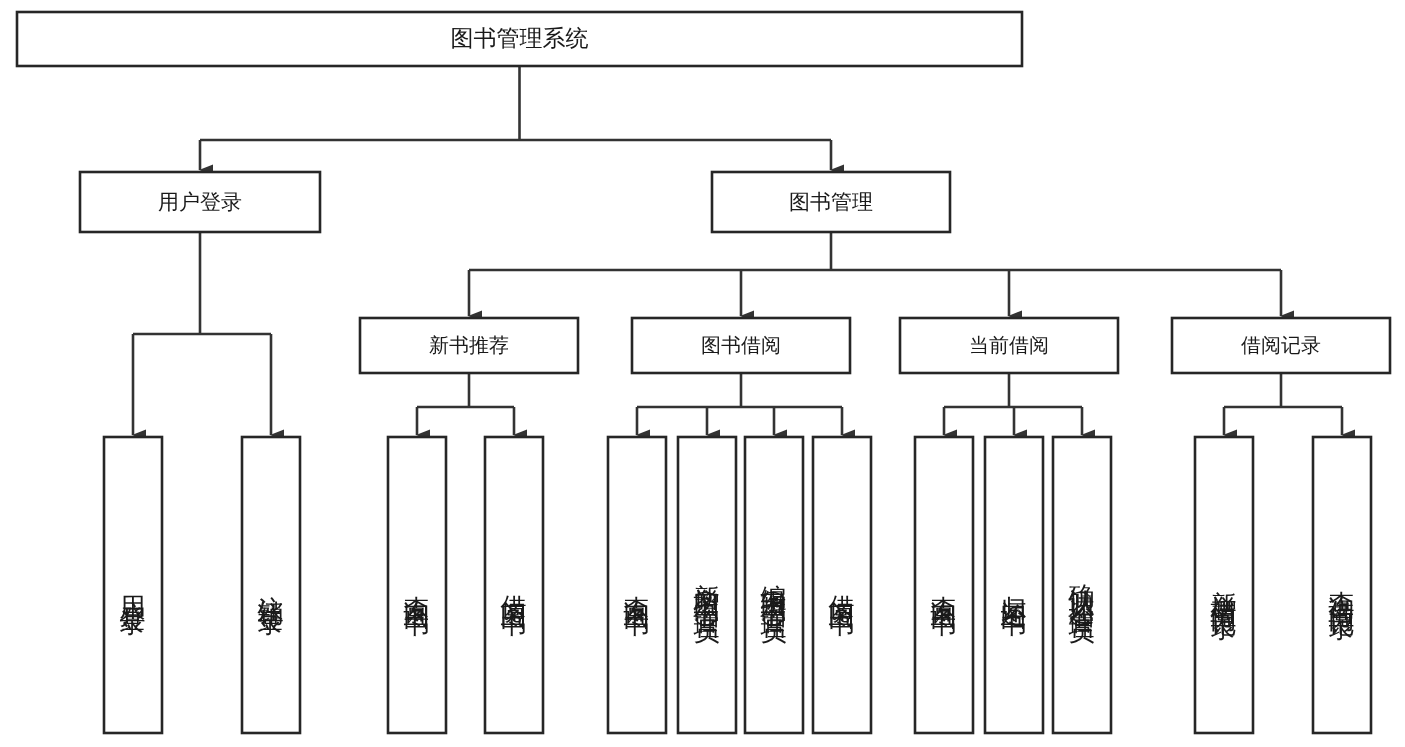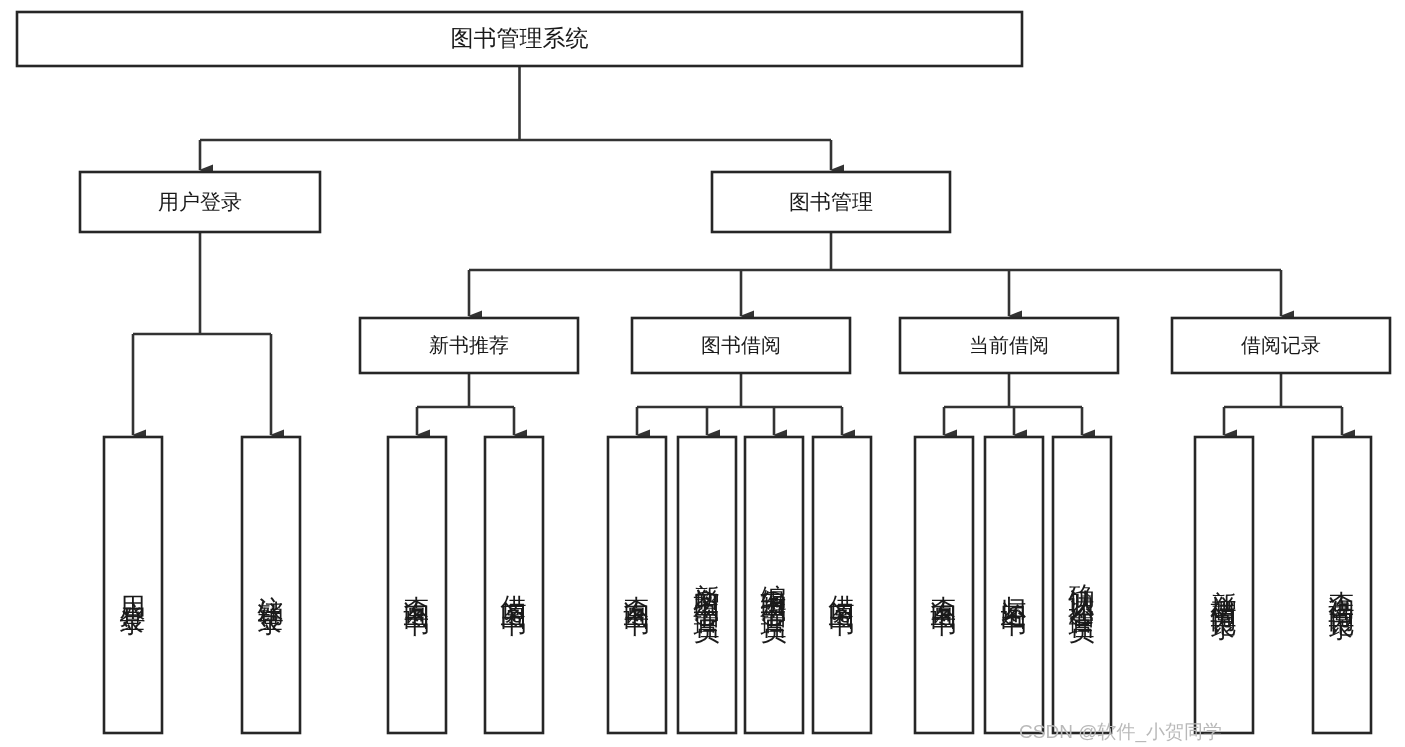--- a/index.html
+++ b/index.html
@@ -181,14 +181,13 @@
       <div class="leaf-label" style="left: 678px; top: 437px; width: 58px; height: 296px;">新增图书（管理员）</div>
       <div class="leaf-label" style="left: 745px; top: 437px; width: 58px; height: 296px;">编辑图书（管理员）</div>
       <div class="leaf-label" style="left: 813px; top: 437px; width: 58px; height: 296px;">借阅图书</div>
       <div class="leaf-label" style="left: 915px; top: 437px; width: 58px; height: 296px;">查询图书</div>
       <div class="leaf-label" style="left: 985px; top: 437px; width: 58px; height: 296px;">归还图书</div>
       <div class="leaf-label" style="left: 1053px; top: 437px; width: 58px; height: 296px;">确认归还（管理员）</div>
       <div class="leaf-label" style="left: 1195px; top: 437px; width: 58px; height: 296px;">新增借阅记录</div>
       <div class="leaf-label" style="left: 1313px; top: 437px; width: 58px; height: 296px;">查询借阅记录</div>
     </div>
 
-  <div class="watermark">CSDN @软件_小贺同学</div>
 </div>
 
 </body></html>

